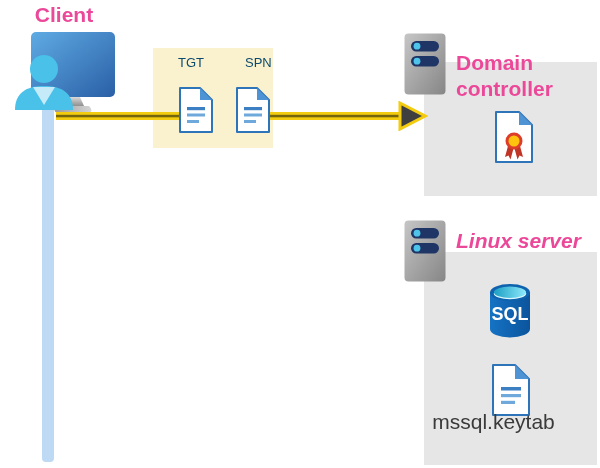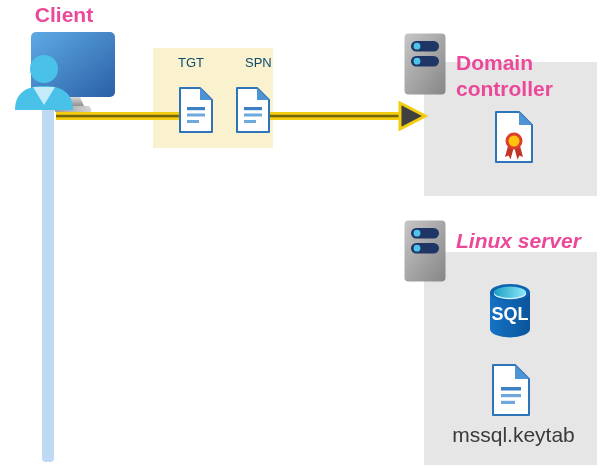--- a/index.html
+++ b/index.html
@@ -26,22 +26,22 @@
   #auth-arrow{left:56px;top:101px;z-index:3;}
   #dc-panel{left:424px;top:62px;width:173px;height:134px;z-index:1;}
   #dc-server-icon{left:404px;top:33px;z-index:4;}
   #dc-title{left:456px;top:5px;width:145px;z-index:5;margin-top:45px;}
   #certificate-icon{left:495px;top:111px;z-index:4;}
   #linux-panel{left:424px;top:252px;width:173px;height:213px;z-index:1;}
   #linux-server-icon{left:404px;top:220px;z-index:4;}
   #linux-title{left:456px;top:228px;width:145px;white-space:nowrap;z-index:5;font-style:italic;}
   #sql-icon{left:489px;top:283px;z-index:4;}
   #keytab-doc{left:492px;top:364px;z-index:4;}
-  #keytab-label{left:424px;top:423px;width:139px;text-align:center;
-    font-size:21px;color:#3A3A3A;z-index:4;padding-left:20px;}
+  #keytab-label{left:424px;top:410px;width:139px;text-align:center;
+    font-size:21px;color:#3A3A3A;z-index:4;}
 </style>
 </head>
 <body>
 
 <svg width="0" height="0" style="position:absolute" aria-hidden="true">
   <defs>
     <linearGradient id="g-screen" x1="0" y1="0" x2="1" y2="1">
       <stop offset="0" stop-color="#5FABE4"></stop>
         <stop offset="1" stop-color="#2A5FA6"></stop>
     </linearGradient>

